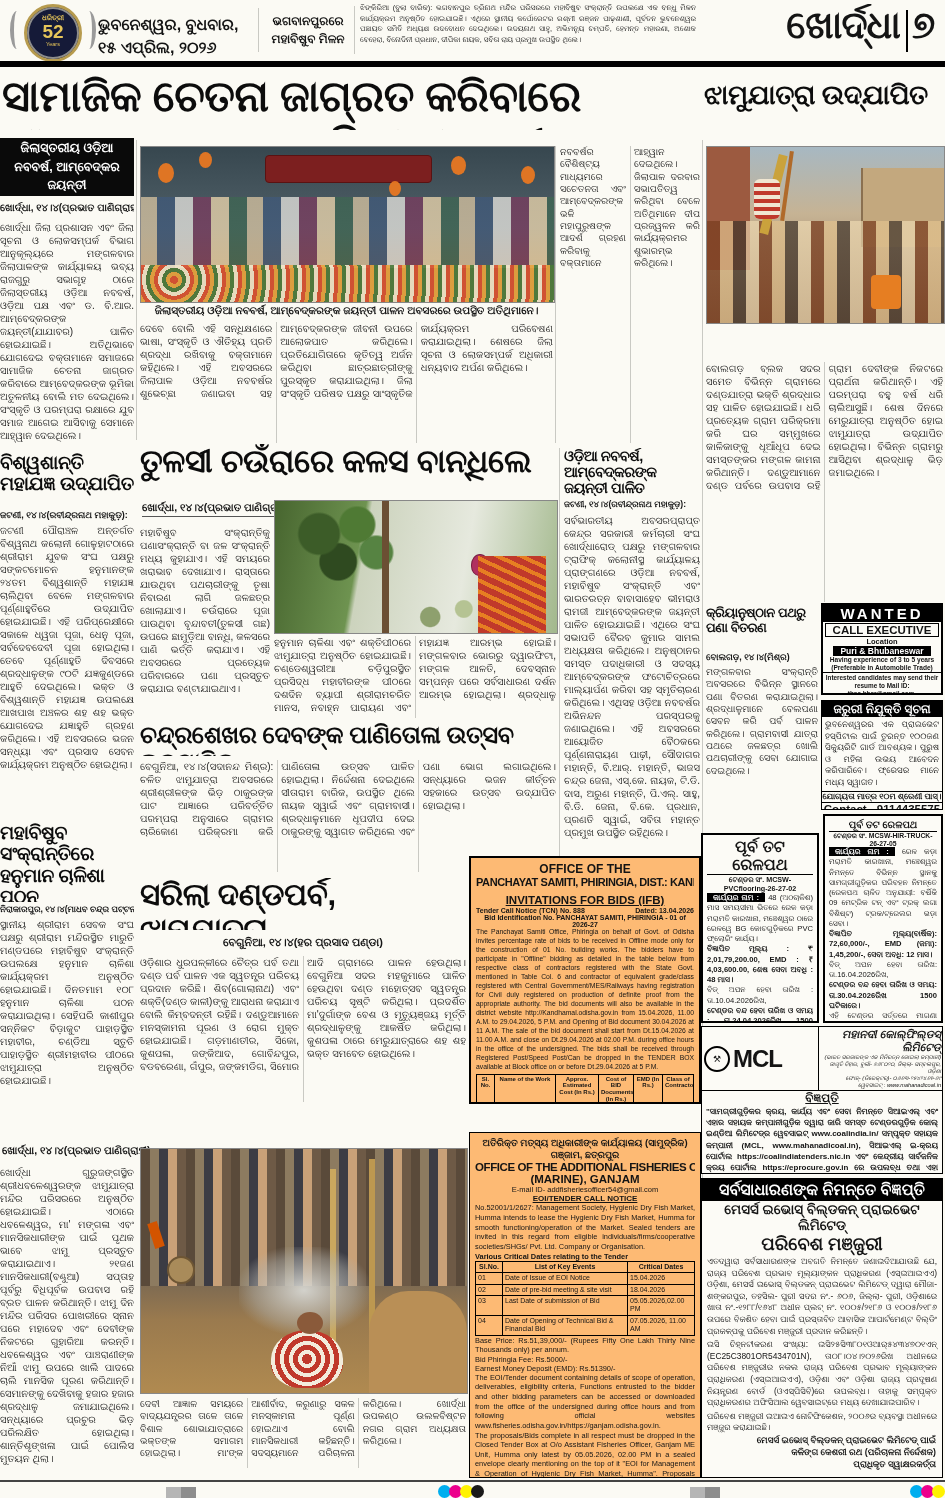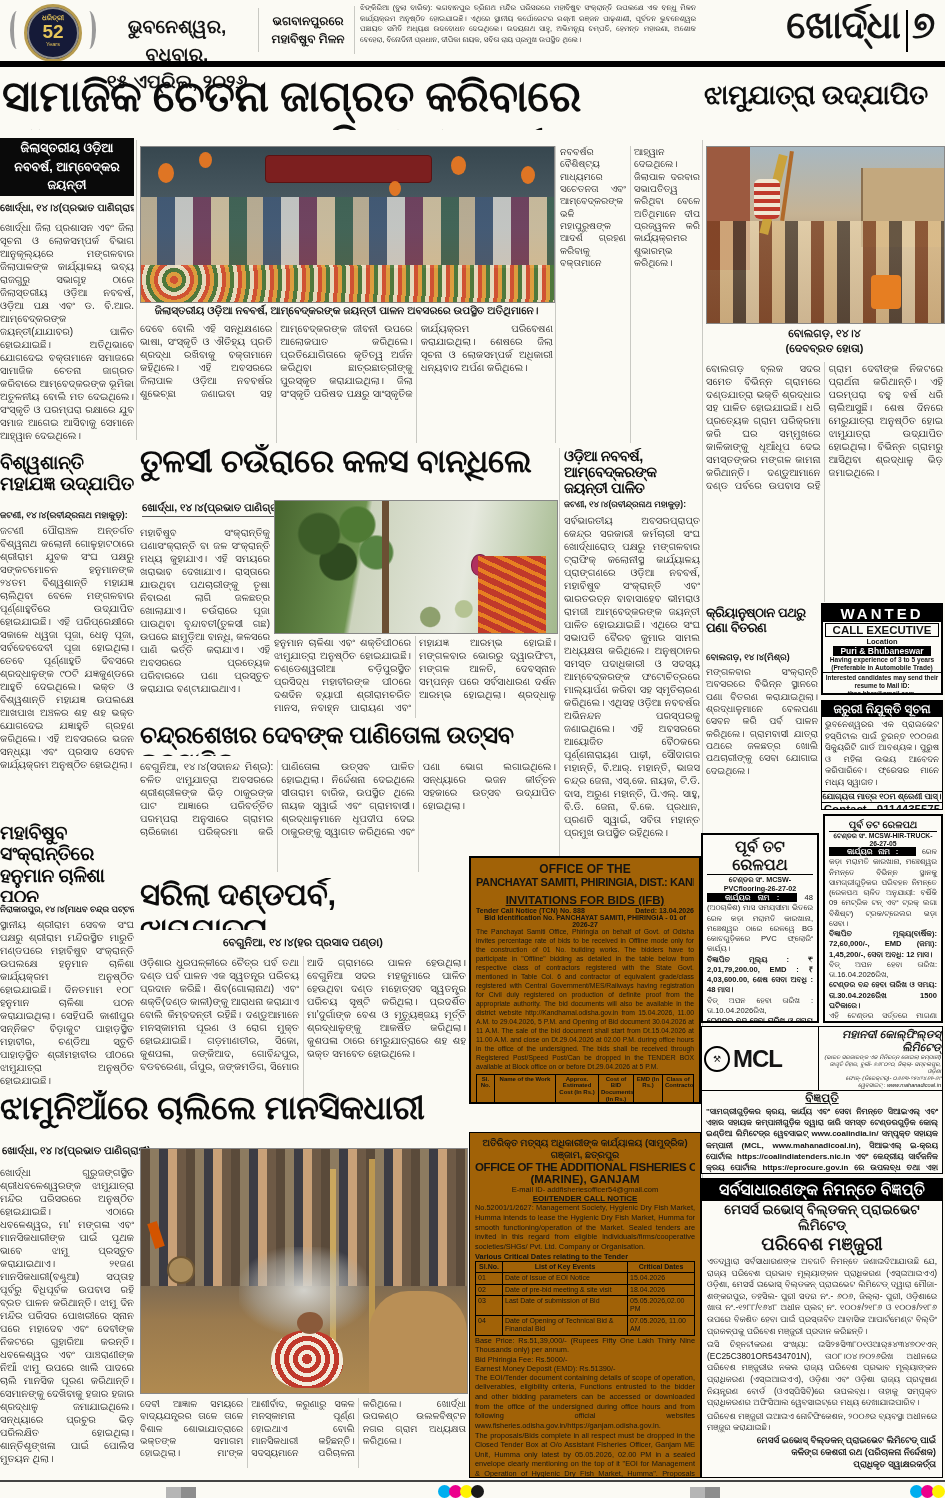--- a/index.html
+++ b/index.html
@@ -10,28 +10,28 @@
   .ob{font-size:10px;line-height:1.3;color:#1c1c1c;overflow:hidden;}
   .c2{column-count:2;column-gap:8px;column-rule:1px solid #c9c9c3;}
   .c3{column-count:3;column-gap:8px;column-rule:1px solid #c9c9c3;}
   .hl{font-weight:bold;color:#0c0c0c;overflow:hidden;line-height:1.12;letter-spacing:-.5px;}
   .byline{font-weight:bold;font-size:10.5px;overflow:hidden;white-space:nowrap;}
   .vr{background:#c9c9c3;width:1px;}
   .hrule{background:#000;}
   .photo{overflow:hidden;border:1px solid #888;}
   .blackbox{background:#0a0a0a;color:#fff;font-weight:bold;text-align:center;
             display:flex;align-items:center;justify-content:center;padding:2px 4px;box-sizing:border-box;}
-  .notice{border:2px solid #000;box-sizing:border-box;background:#a16207;padding:4px 5px;overflow:hidden;}
+  .notice{border:2px solid #000;box-sizing:border-box;background:#fdba74;padding:4px 5px;overflow:hidden;}
   .nt{font-weight:bold;text-align:center;overflow:hidden;}
   table{border-collapse:collapse;width:100%;table-layout:fixed;}
   td,th{border:1px solid #000;padding:1px 2px;overflow:hidden;vertical-align:top;}
   .adbox{border:2px solid #000;box-sizing:border-box;background:#fcfbf6;overflow:hidden;}
   .railbox{border:2px solid #000;box-sizing:border-box;background:#fcfbf6;padding:3px 4px;overflow:hidden;}
   .railbody{font-size:7.6px;line-height:1.35;text-align:justify;}
-  .raillabel{background:#000;color:#fff;padding:0 18px;font-weight:bold;}
+  .raillabel{background:#000;color:#fff;padding:0 6px;font-weight:bold;}
   .small-b{font-weight:bold;}
   .regsq{width:15px;height:12px;display:inline-block;}
   .dot{width:13px;height:13px;border-radius:50%;display:inline-block;margin-left:-2px;}
   .balloon{position:absolute;border-radius:50%;background:#e87722;opacity:.95;}
   .sig{font-weight:bold;text-align:right;line-height:1.35;}
 </style>
 </head>
 <body>
 
 <div class="page">
@@ -39,21 +39,21 @@
   <div class="abs" style="left:10px;top:3px;width:86px;height:55px;">
     <div style="position:absolute;left:14px;top:1px;width:52px;height:52px;border-radius:50%;border:3px solid #b79b4e;background:#151a38;box-shadow:0 0 0 2px #8d8d8d inset;text-align:center;color:#e6c55a;">
       <div style="font-size:7px;margin-top:7px;font-weight:bold;">ଧରିତ୍ରୀ</div>
       <div style="font-size:19px;font-weight:bold;line-height:1;">52</div>
       <div style="font-size:5.5px;">Years</div>
     </div>
     <div style="position:absolute;left:0;top:8px;width:10px;height:38px;border-left:4px solid #9a9a9a;border-radius:50% 0 0 50%;"></div>
     <div style="position:absolute;right:0;top:8px;width:10px;height:38px;border-right:4px solid #9a9a9a;border-radius:0 50% 50% 0;"></div>
   </div>
 
-  <div class="abs" style="left:98px;top:13px;width:158px;text-align:center;font-weight:bold;font-size:19px;line-height:1.45;">
+  <div class="abs" style="left:98px;top:13px;width:158px;font-weight:bold;font-size:16px;line-height:1.45;">
     <div>ଭୁବନେଶ୍ୱର, ବୁଧବାର,</div>
     <div>୧୫ ଏପ୍ରିଲ, ୨୦୨୬</div>
   </div>
 
   <div class="abs vr" style="left:258px;top:8px;height:44px;"></div>
 
   <div class="abs" style="left:264px;top:12px;width:88px;text-align:center;font-weight:bold;font-size:12px;line-height:1.5;">
     <div>ଭଗବାନପୁରରେ</div>
     <div>ମହାବିଷୁବ ମିଳନ</div>
   </div>
@@ -96,24 +96,20 @@
 
   <div class="abs photo" style="left:706px;top:146px;width:237px;height:176px;background:linear-gradient(#a7b8c2 0%,#c6b394 38%,#8a6a4e 100%);">
     <span style="position:absolute;left:0;top:0;width:18%;height:70%;background:#9c5a40;"></span>
     <span style="position:absolute;right:0;top:12%;width:34%;height:45%;background:#c3a87e;border-left:2px solid #8a7050;"></span>
     <span style="position:absolute;left:0;bottom:0;width:100%;height:58%;background:repeating-linear-gradient(90deg,rgba(122,62,32,.75) 0 13px,rgba(226,194,142,.7) 13px 26px,rgba(64,52,42,.7) 26px 39px,rgba(240,220,180,.65) 39px 52px);"></span>
     <span style="position:absolute;left:26%;top:4%;width:9px;height:46%;background:#caa23c;transform:rotate(14deg);"></span>
     <span style="position:absolute;left:33%;top:2%;width:4px;height:40%;background:#b06a2a;transform:rotate(8deg);"></span>
     <span style="position:absolute;left:20%;top:18%;width:26px;height:40px;background:repeating-linear-gradient(0deg,#c0392b 0 4px,#f0e6d2 4px 8px);border-radius:6px;"></span>
     <span style="position:absolute;right:18%;bottom:8%;width:30px;height:34px;background:#e67e22;border-radius:4px;"></span>
   </div>
-  <div class="abs" style="left:706px;top:326px;width:237px;text-align:center;font-weight:bold;font-size:11px;line-height:1.4;">
-    <div>ବୋଲଗଡ଼, ୧୪।୪</div>
-    <div>(ଦେବବ୍ରତ ହୋତା)</div>
-  </div>
   <div class="abs ob jt c2" style="left:706px;top:362px;width:237px;height:240px;">ବୋଲଗଡ଼ ବ୍ଲକ ସଦର ସମେତ ବିଭିନ୍ନ ଗ୍ରାମରେ ଦଣ୍ଡଯାତ୍ରା ଭକ୍ତି ଶ୍ରଦ୍ଧାର ସହ ପାଳିତ ହୋଇଯାଇଛି। ଧରି ପ୍ରତ୍ୟେକ ଗ୍ରାମ ପରିକ୍ରମା କରି ଘର ସମ୍ମୁଖରେ କାଳିକାଙ୍କୁ ଧୂଆଁଧୂପ ଦେଇ ସମସ୍ତଙ୍କର ମଙ୍ଗଳ କାମନା କରିଥାନ୍ତି। ଦଣ୍ଡୁଆମାନେ ଦଣ୍ଡ ପର୍ବରେ ଉପବାସ ରହି ଗ୍ରାମ ଦେବୀଙ୍କ ନିକଟରେ ପ୍ରାର୍ଥନା କରିଥାନ୍ତି। ଏହି ପରମ୍ପରା ବହୁ ବର୍ଷ ଧରି ଚାଲିଆସୁଛି। ଶେଷ ଦିନରେ ମେରୁଯାତ୍ରା ଅନୁଷ୍ଠିତ ହୋଇ ଝାମୁଯାତ୍ରା ଉଦ୍‌ଯାପିତ ହୋଇଥିଲା। ବିଭିନ୍ନ ଗ୍ରାମରୁ ଆସିଥିବା ଶ୍ରଦ୍ଧାଳୁ ଭିଡ଼ ଜମାଇଥିଲେ।</div>
 
   <div class="abs hl" style="left:706px;top:606px;width:112px;height:44px;font-size:13px;">କ୍ରିୟାନୁଷ୍ଠାନ ପଥରୁ ପଣା ବିତରଣ</div>
   <div class="abs byline" style="left:706px;top:652px;width:112px;font-size:8.8px;">ବୋଲଗଡ଼, ୧୪।୪(ମିଶ୍ର)</div>
   <div class="abs ob jt" style="left:706px;top:666px;width:112px;height:162px;font-size:9.5px;">ମଙ୍ଗଳବାର ସଂକ୍ରାନ୍ତି ଅବସରରେ ବିଭିନ୍ନ ସ୍ଥାନରେ ପଣା ବିତରଣ କରାଯାଇଥିଲା। ଶ୍ରଦ୍ଧାଳୁମାନେ ବେଲପଣା ସେବନ କରି ପର୍ବ ପାଳନ କରିଥିଲେ। ଗ୍ରାମବାସୀ ଯାତ୍ରା ପଥରେ ଜଳଛତ୍ର ଖୋଲି ପଥଚାରୀଙ୍କୁ ସେବା ଯୋଗାଇ ଦେଇଥିଲେ।</div>
 
   <div class="abs adbox" style="left:821px;top:603px;width:122px;height:92px;">
     <div style="background:#000;color:#fff;font-weight:bold;text-align:center;font-size:15px;letter-spacing:3px;">WANTED</div>
     <div style="border:1.5px solid #000;margin:1px 2px 0;text-align:center;font-weight:bold;font-size:11.5px;">CALL EXECUTIVE</div>
     <div style="text-align:center;font-weight:bold;font-size:7.5px;">Location</div>
@@ -180,21 +176,20 @@
   <div class="abs byline" style="left:564px;top:499px;width:136px;font-size:8.6px;">ଜଟଣୀ, ୧୪।୪(ରବୀନ୍ଦ୍ରନାଥ ମହାକୁଡ଼):</div>
   <div class="abs ob jt" style="left:564px;top:514px;width:136px;height:348px;">ସର୍ବଭାରତୀୟ ଅବସରପ୍ରାପ୍ତ କେନ୍ଦ୍ର ସରକାରୀ କର୍ମଚାରୀ ସଂଘ ଖୋର୍ଦ୍ଧାରୋଡ୍ ପକ୍ଷରୁ ମଙ୍ଗଳବାର ଟ୍ରାଫିକ୍ କଲୋନୀସ୍ଥ କାର୍ଯ୍ୟାଳୟ ପ୍ରାଙ୍ଗଣରେ ଓଡ଼ିଆ ନବବର୍ଷ, ମହାବିଷୁବ ସଂକ୍ରାନ୍ତି ଏବଂ ଭାରତରତ୍ନ ବାବାସାହେବ ଭୀମରାଓ ରାମଜୀ ଆମ୍ବେଦ୍କରଙ୍କ ଜୟନ୍ତୀ ପାଳିତ ହୋଇଯାଇଛି। ଏଥିରେ ସଂଘ ସଭାପତି ବୈରବ କୁମାର ସାମଲ ଅଧ୍ୟକ୍ଷତା କରିଥିଲେ। ଅନୁଷ୍ଠାନର ସମସ୍ତ ପଦାଧିକାରୀ ଓ ସଦସ୍ୟ ଆମ୍ବେଦ୍କରଙ୍କ ଫଟୋଚିତ୍ରରେ ମାଲ୍ୟାର୍ପଣ କରିବା ସହ ସ୍ମୃତିଚାରଣ କରିଥିଲେ। ଏଥିସହ ଓଡ଼ିଆ ନବବର୍ଷର ଅଭିନନ୍ଦନ ପରସ୍ପରକୁ ଜଣାଇଥିଲେ। ଏହି ଅବସରରେ ଆୟୋଜିତ ବୈଠକରେ ପୂର୍ଣ୍ଣନାରାୟଣ ପାଢ଼ୀ, ସୌଦାଗର ମହାନ୍ତି, ବି.ଆର୍. ମହାନ୍ତି, ଭାଜସ ଚନ୍ଦ୍ର ଜେନା, ଏସ୍.କେ. ନାୟକ, ଟି.ଡି. ଦାସ, ଅରୁଣ ମହାନ୍ତି, ପି.ଏଲ୍. ସାହୁ, ବି.ଡି. ଜେନା, ବି.କେ. ପ୍ରଧାନ, ପ୍ରଣତି ସ୍ୱାଇଁ, ସବିତା ମହାନ୍ତ ପ୍ରମୁଖ ଉପସ୍ଥିତ ରହିଥିଲେ।</div>
 
   <div class="abs hl" style="left:140px;top:722px;width:418px;height:34px;font-size:24px;">ଚନ୍ଦ୍ରଶେଖର ଦେବଙ୍କ ପାଣିତୋଳା ଉତ୍ସବ ଉଦ୍‌ଯାପିତ</div>
   <div class="abs ob jt c3" style="left:140px;top:760px;width:416px;height:112px;">ବେଗୁନିଆ, ୧୪।୪(ସଦାନନ୍ଦ ମିଶ୍ର): ଚଳିତ ଝାମୁଯାତ୍ରା ଅବସରରେ ଶ୍ରୀଶ୍ରୀଳଙ୍କ ଭିଡ଼ ଠାକୁରଙ୍କ ପାଟ ଆଜ୍ଞାରେ ପରିବର୍ତ୍ତିତ ପରମ୍ପରା ଅନୁସାରେ ଗ୍ରାମର ଚାରିକୋଣ ପରିକ୍ରମା କରି ପାଣିତୋଳା ଉତ୍ସବ ପାଳିତ ହୋଇଥିଲା। ନିର୍ଦ୍ଦେଶନା ଦେଇଥିଲେ ସୀତାରାମ ବାରିକ, ଉପସ୍ଥିତ ଥିଲେ ନାୟକ ସ୍ୱାଇଁ ଏବଂ ଗ୍ରାମବାସୀ। ଶ୍ରଦ୍ଧାଳୁମାନେ ଧୂପଦୀପ ଦେଇ ଠାକୁରଙ୍କୁ ସ୍ୱାଗତ କରିଥିଲେ ଏବଂ ପଣା ଭୋଗ ଲଗାଇଥିଲେ। ସନ୍ଧ୍ୟାରେ ଭଜନ କୀର୍ତ୍ତନ ସହକାରେ ଉତ୍ସବ ଉଦ୍‌ଯାପିତ ହୋଇଥିଲା।</div>
 
   <div class="abs hl" style="left:140px;top:878px;width:326px;height:52px;font-size:31px;">ସରିଲା ଦଣ୍ଡପର୍ବ, ଝାମୁଯାତ୍ରା</div>
   <div class="abs" style="left:140px;top:936px;width:326px;text-align:center;font-weight:bold;font-size:11px;">ବେଗୁନିଆ, ୧୪।୪(ହର ପ୍ରସାଦ ପଣ୍ଡା)</div>
   <div class="abs ob jt c2" style="left:140px;top:956px;width:326px;height:146px;">ଓଡ଼ିଶାର ଧୁରପଳ୍ଳୀରେ ଚୈତ୍ର ପର୍ବ ତଥା ଦଣ୍ଡ ପର୍ବ ପାଳନ ଏକ ସ୍ୱତନ୍ତ୍ର ପରିଚୟ ପ୍ରଦାନ କରିଛି। ଶିବ(ଗୋଲାନାଥ) ଏବଂ ଶକ୍ତି(ଦଣ୍ଡ କାଳୀ)ଙ୍କୁ ଆରାଧନା କରାଯାଏ ବୋଲି କିମ୍ବଦନ୍ତୀ ରହିଛି। ଦଣ୍ଡୁଆମାନେ ମନସ୍କାମନା ପୂରଣ ଓ ରୋଗ ମୁକ୍ତ ହୋଇଯାଇଛି। ଗଡ଼ମାଣତୀର, ସିକୋ, କୁଶପଳା, ଜଙ୍କିଆଦ, ଗୋବିନ୍ଦପୁର, ବଡବରେଣା, ଗଁପୁର, ଜଙ୍କମଡିଗ, ସିମୋର ଆଦି ଗ୍ରାମରେ ପାଳନ ହେଉଥିଲା। ବେଗୁନିଆ ସଦର ମହକୁମାରେ ପାଳିତ ହେଉଥିବା ଦଣ୍ଡ ମହୋତ୍ସବ ସ୍ୱତନ୍ତ୍ର ପରିଚୟ ସୃଷ୍ଟି କରିଥିଲା। ପ୍ରଦର୍ଶିତ ମା'ଦୁର୍ଗାଙ୍କ ବେଶ ଓ ମୃତ୍ୟୁଞ୍ଜୟ ମୂର୍ତ୍ତି ଶ୍ରଦ୍ଧାଳୁଙ୍କୁ ଆକର୍ଷିତ କରିଥିଲା। କୁଶପଳା ଠାରେ ମେରୁଯାତ୍ରାରେ ଶହ ଶହ ଭକ୍ତ ସମବେତ ହୋଇଥିଲେ।</div>
 
-  <div class="abs hl" style="left:0;top:1090px;width:466px;height:50px;font-size:33px;">ଝାମୁନିଆଁରେ ଚାଲିଲେ ମାନସିକଧାରୀ</div>
   <div class="abs byline" style="left:2px;top:1144px;width:200px;">ଖୋର୍ଦ୍ଧା, ୧୪।୪(ପ୍ରଭାତ ପାଣିଗ୍ରାହୀ)</div>
   <div class="abs ob jt" style="left:0;top:1166px;width:134px;height:302px;">ଖୋର୍ଦ୍ଧା ଗୁରୁଜଙ୍ଗସ୍ଥିତ ଶ୍ରୀଧବଳେଶ୍ୱରଙ୍କ ଝାମୁଯାତ୍ରା ମନ୍ଦିର ପରିସରରେ ଅନୁଷ୍ଠିତ ହୋଇଯାଇଛି। ଏଠାରେ ଧବଳେଶ୍ୱର, ମା' ମଙ୍ଗଳା ଏବଂ ମାନସିକଧାରୀଙ୍କ ପାଇଁ ପୃଥକ ଭାବେ ଝାମୁ ପ୍ରସ୍ତୁତ କରାଯାଇଥାଏ। ୨୧ଜଣ ମାନସିକଧାରୀ(ବଣ୍ଢୁଆ) ସପ୍ତାହ ପୂର୍ବରୁ ବିଧିପୂର୍ବକ ଉପବାସ ରହି ବ୍ରତ ପାଳନ କରିଥାନ୍ତି। ଝାମୁ ଦିନ ମନ୍ଦିର ପରିସର ପୋଖରୀରେ ସ୍ନାନ ପରେ ମହାଦେବ ଏବଂ ଦେବୀଙ୍କ ନିକଟରେ ଗୁହାରିଆ କରନ୍ତି। ଧବଳେଶ୍ୱର ଏବଂ ପାଞ୍ଚରାଣୀଙ୍କ ନିଆଁ ଝାମୁ ଉପରେ ଖାଲି ପାଦରେ ଚାଲି ମାନସିକ ପୂରଣ କରିଥାନ୍ତି। ସେମାନଙ୍କୁ ଦେଖିବାକୁ ହଜାର ହଜାର ଶ୍ରଦ୍ଧାଳୁ ଜମାଯାଇଥିଲେ। ସନ୍ଧ୍ୟାରେ ପ୍ରଚୁର ଭିଡ଼ ପରିଲକ୍ଷିତ ହୋଇଥିଲା। ଶାନ୍ତିଶୃଙ୍ଖଳା ପାଇଁ ପୋଲିସ ମୁତୟନ ଥିଲା।</div>
 
   <div class="abs photo" style="left:140px;top:1148px;width:326px;height:244px;background:linear-gradient(#6b5a48,#7d6a52 55%,#9a7a4e 70%,#b08a50);">
     <span style="position:absolute;left:0;top:0;width:100%;height:56%;background:repeating-linear-gradient(90deg,#5a4a3a 0 9px,#8d7b60 9px 18px,#3c3c44 18px 27px,#c9a178 27px 36px,#6e5a46 36px 45px);"></span>
     <span style="position:absolute;left:58%;top:8%;width:6px;height:80%;background:#caa85e;"></span>
     <span style="position:absolute;left:70%;top:4%;width:6px;height:86%;background:#bd9850;"></span>
     <span style="position:absolute;right:0;bottom:0;width:30%;height:42%;background:#b98f56;border-radius:40% 40% 0 0;"></span>
     <span style="position:absolute;left:30%;top:40%;width:40%;height:36%;background:radial-gradient(ellipse at 50% 50%,rgba(215,215,210,.95),rgba(180,180,175,.45) 55%,transparent 75%);"></span>
     <span style="position:absolute;left:40%;bottom:2%;width:72px;height:58px;background:repeating-radial-gradient(circle,#c0392b 0 5px,#f3ecdc 5px 9px);border-radius:50% 50% 42% 42%;"></span>

